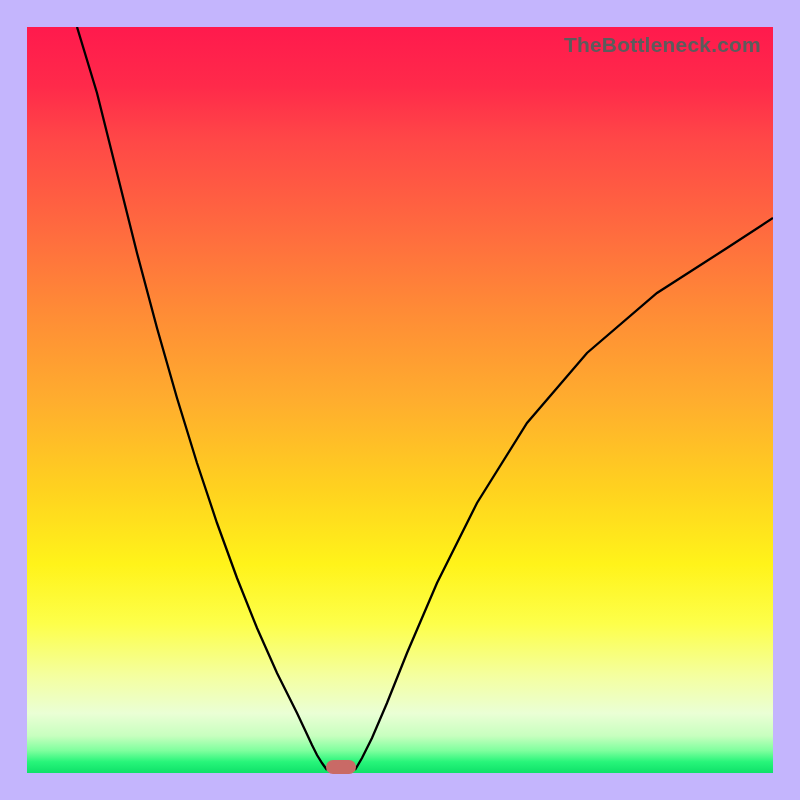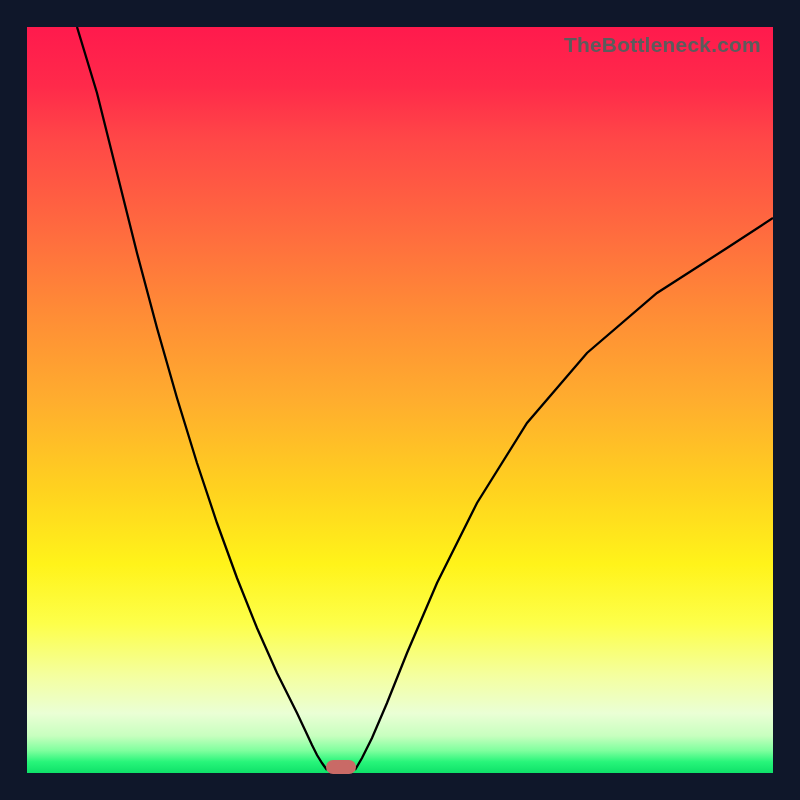--- a/index.html
+++ b/index.html
@@ -1,21 +1,21 @@
 <!DOCTYPE html>
 <html><head>
 <meta charset="utf-8">
 <style>
   * { margin: 0; padding: 0; box-sizing: border-box; }
   html, body { width: 800px; height: 800px; overflow: hidden; background: #000; }
   .frame {
     position: relative;
     width: 800px;
     height: 800px;
-    background: #0f172a;
+    background: #c4b5fd;
   }
   .plot {
     position: absolute;
     left: 27px;
     top: 27px;
     width: 746px;
     height: 746px;
     background: linear-gradient(to bottom,
       #ff1a4d 0%,
       #ff2a4a 8%,

